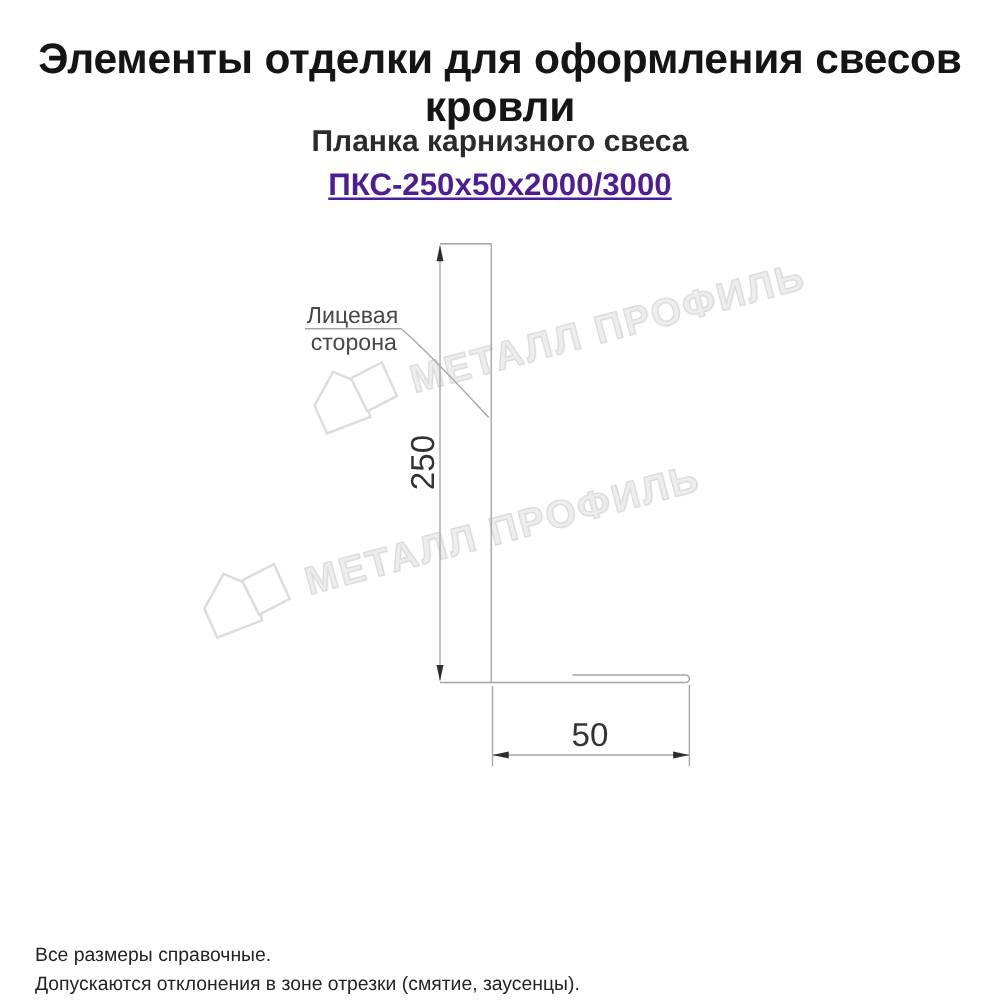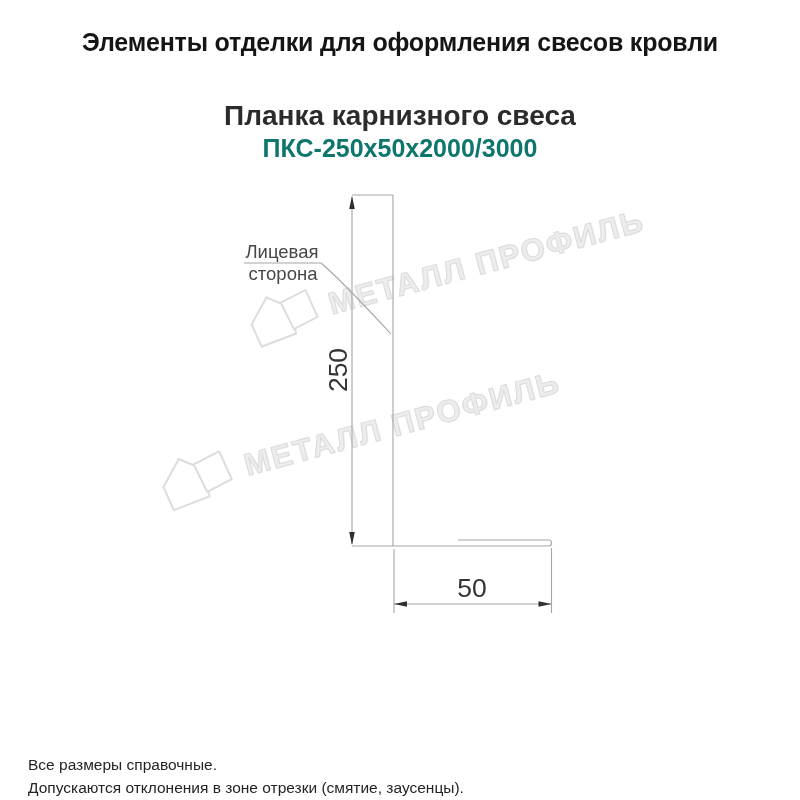--- a/index.html
+++ b/index.html
@@ -5,27 +5,27 @@
   html,body{margin:0;padding:0;}
   body{
     width:800px;height:800px;position:relative;overflow:hidden;
     background:#ffffff;
     font-family:"Liberation Sans", sans-serif;
     -webkit-font-smoothing:antialiased;
   }
   .abs{position:absolute;}
   .center-text{left:0;width:800px;text-align:center;}
   .page-title{
-    top:28px;font-size:25px;font-weight:bold;color:#151515;letter-spacing:-0.2px;
+    top:28px;font-size:34px;font-weight:bold;color:#151515;letter-spacing:-0.2px;
   }
   .subtitle{
-    top:100px;font-size:28px;font-weight:bold;color:#2b2b2b;
+    top:100px;font-size:24px;font-weight:bold;color:#2b2b2b;
   }
   .product-code{
-    top:134px;font-size:25px;font-weight:bold;color:#0f766e;letter-spacing:0px;
+    top:134px;font-size:25px;font-weight:bold;color:#4c1d95;letter-spacing:0px;text-decoration:underline;
   }
   .watermark{
     display:flex;align-items:center;gap:10px;height:58px;
     transform-origin:left center;
     pointer-events:none;
     z-index:0;
   }
   .wm-upper{left:246px;top:298px;transform:rotate(-15deg);}
   .wm-lower{left:156px;top:461px;transform:rotate(-15deg);}
   .wm-text{

